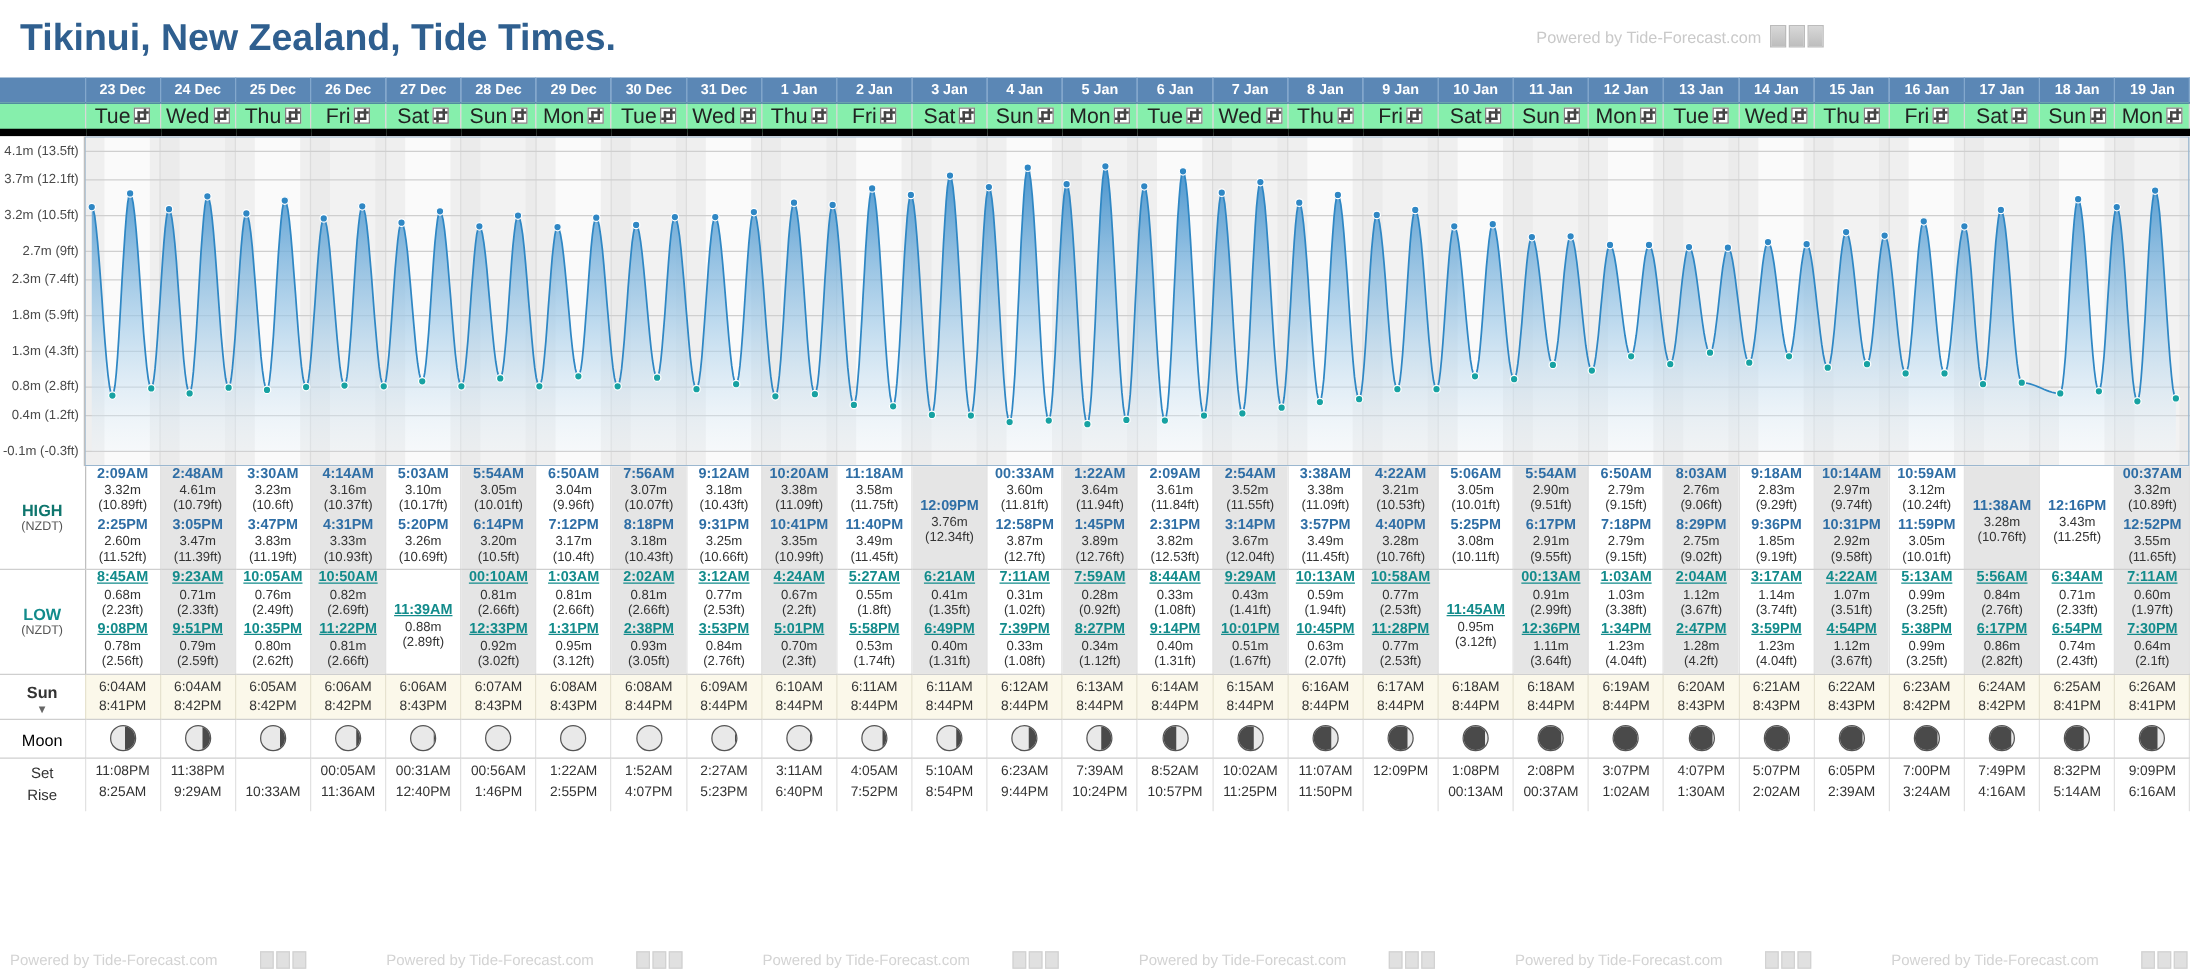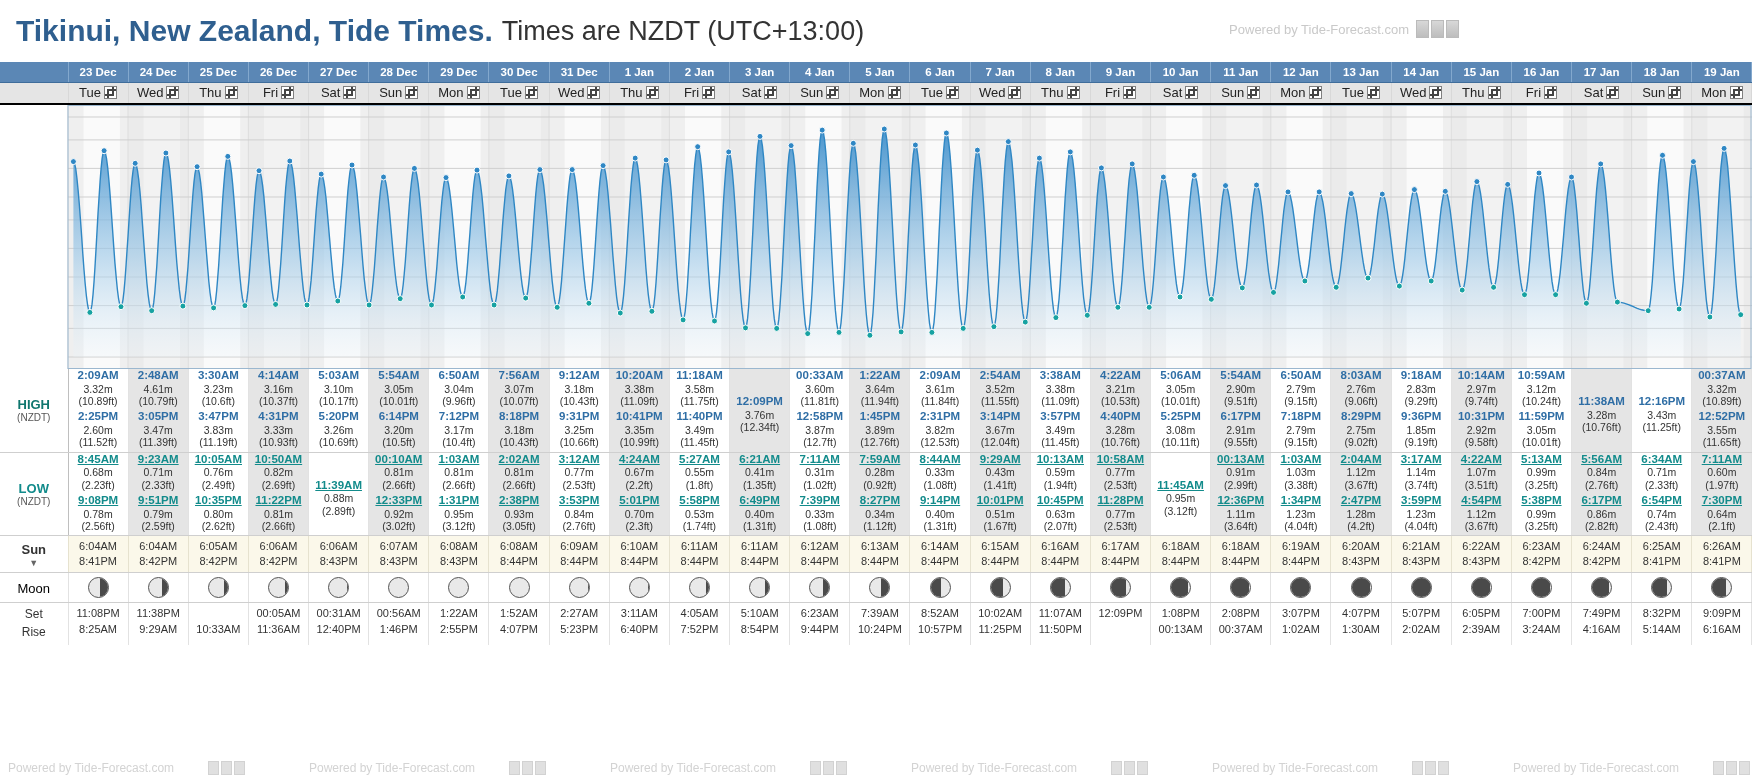--- a/index.html
+++ b/index.html
@@ -58,27 +58,27 @@
     font-size: 11.5px;
     font-weight: bold;
     height: 20px;
     border-right: 1px solid #83a8cd;
     border-bottom: 1px solid #3f6d9b;
   }
   tr.datehdr td.lblcol { background: #5b87b5; border-right: 1px solid #83a8cd; }
 
   
   tr.dowhdr td {
-    background: #e5e5e5;
+    background: #86efac;
     text-align: center;
-    font-size: 13px;
+    font-size: 17px;
     height: 22px;
     color: #222;
     border-right: 1px solid #d8d8d8;
-    border-bottom: 2px solid #000000;
+    border-bottom: 6px solid #000000;
     white-space: nowrap;
   }
   .dow-inner { display: flex; align-items: center; justify-content: center; gap: 3px; }
   .expand {
     width: 13px; height: 13px;
     border: 1px solid #7f7f7f;
     display: inline-block;
     position: relative;
     background: #fff;
   }
@@ -192,21 +192,20 @@
   .wmflags { position: absolute; top: 3px; display: flex; gap: 2px; }
   .wmflags span { width: 11px; height: 14px; background: #e0e0e0; border: 1px solid #d2d2d2; display:inline-block;}
 </style>
 </head>
 <body>
 
 <div class="page">
 
   <div class="header">
     <span class="title-main">Tikinui, New Zealand, Tide Times.</span>
-    <span class="title-sub">Times are NZDT (UTC+13:00)</span>
     <span class="powered-head">Powered by Tide-Forecast.com</span>
     <span class="flagbox">
       <span></span>
       <span></span>
       <span></span>
     </span>
   </div>
 
   <div class="grid">
     <table class="tide">
@@ -668,20 +667,32 @@
                   <circle cx="1617.4" cy="197.1" r="3" fill="#17a2a2" stroke="#fff" stroke-width="1"></circle>
                   <circle cx="1648.2" cy="205.7" r="3" fill="#17a2a2" stroke="#fff" stroke-width="1"></circle>
                   <circle cx="1662.5" cy="50.3" r="3" fill="#2f87c4" stroke="#fff" stroke-width="1"></circle>
                   <circle cx="1679.1" cy="204.0" r="3" fill="#17a2a2" stroke="#fff" stroke-width="1"></circle>
                   <circle cx="1693.4" cy="56.6" r="3" fill="#2f87c4" stroke="#fff" stroke-width="1"></circle>
                   <circle cx="1709.9" cy="212.0" r="3" fill="#17a2a2" stroke="#fff" stroke-width="1"></circle>
                   <circle cx="1724.1" cy="43.4" r="3" fill="#2f87c4" stroke="#fff" stroke-width="1"></circle>
                   <circle cx="1740.7" cy="209.7" r="3" fill="#17a2a2" stroke="#fff" stroke-width="1"></circle>
                   <rect x="68" y="0.5" width="1683" height="263" fill="none" stroke="#9bb7cf" stroke-width="1"></rect>
                 </svg>
+                <div class="axislabels">
+                  <div style="top:6px">4.1m (13.5ft)</div>
+                  <div style="top:28.857142857142833px">3.7m (12.1ft)</div>
+                  <div style="top:57.4285714285714px">3.2m (10.5ft)</div>
+                  <div style="top:85.99999999999999px">2.7m (9ft)</div>
+                  <div style="top:108.85714285714286px">2.3m (7.4ft)</div>
+                  <div style="top:137.42857142857144px">1.8m (5.9ft)</div>
+                  <div style="top:166.00000000000003px">1.3m (4.3ft)</div>
+                  <div style="top:194.57142857142858px">0.8m (2.8ft)</div>
+                  <div style="top:217.42857142857144px">0.4m (1.2ft)</div>
+                  <div style="top:246px">-0.1m (-0.3ft)</div>
+                </div>
               </div>
             </td>
           </tr>
           <tr>
             <td class="rowlabel"><span class="hi-label">HIGH</span><span class="sm hi-label">(NZDT)</span></td>
             <td class="tidecell">
               <div class="ev hi">
                 <div class="t">2:09AM</div>
                 <div class="m">3.32m</div>
                 <div class="f">(10.89ft)</div>

